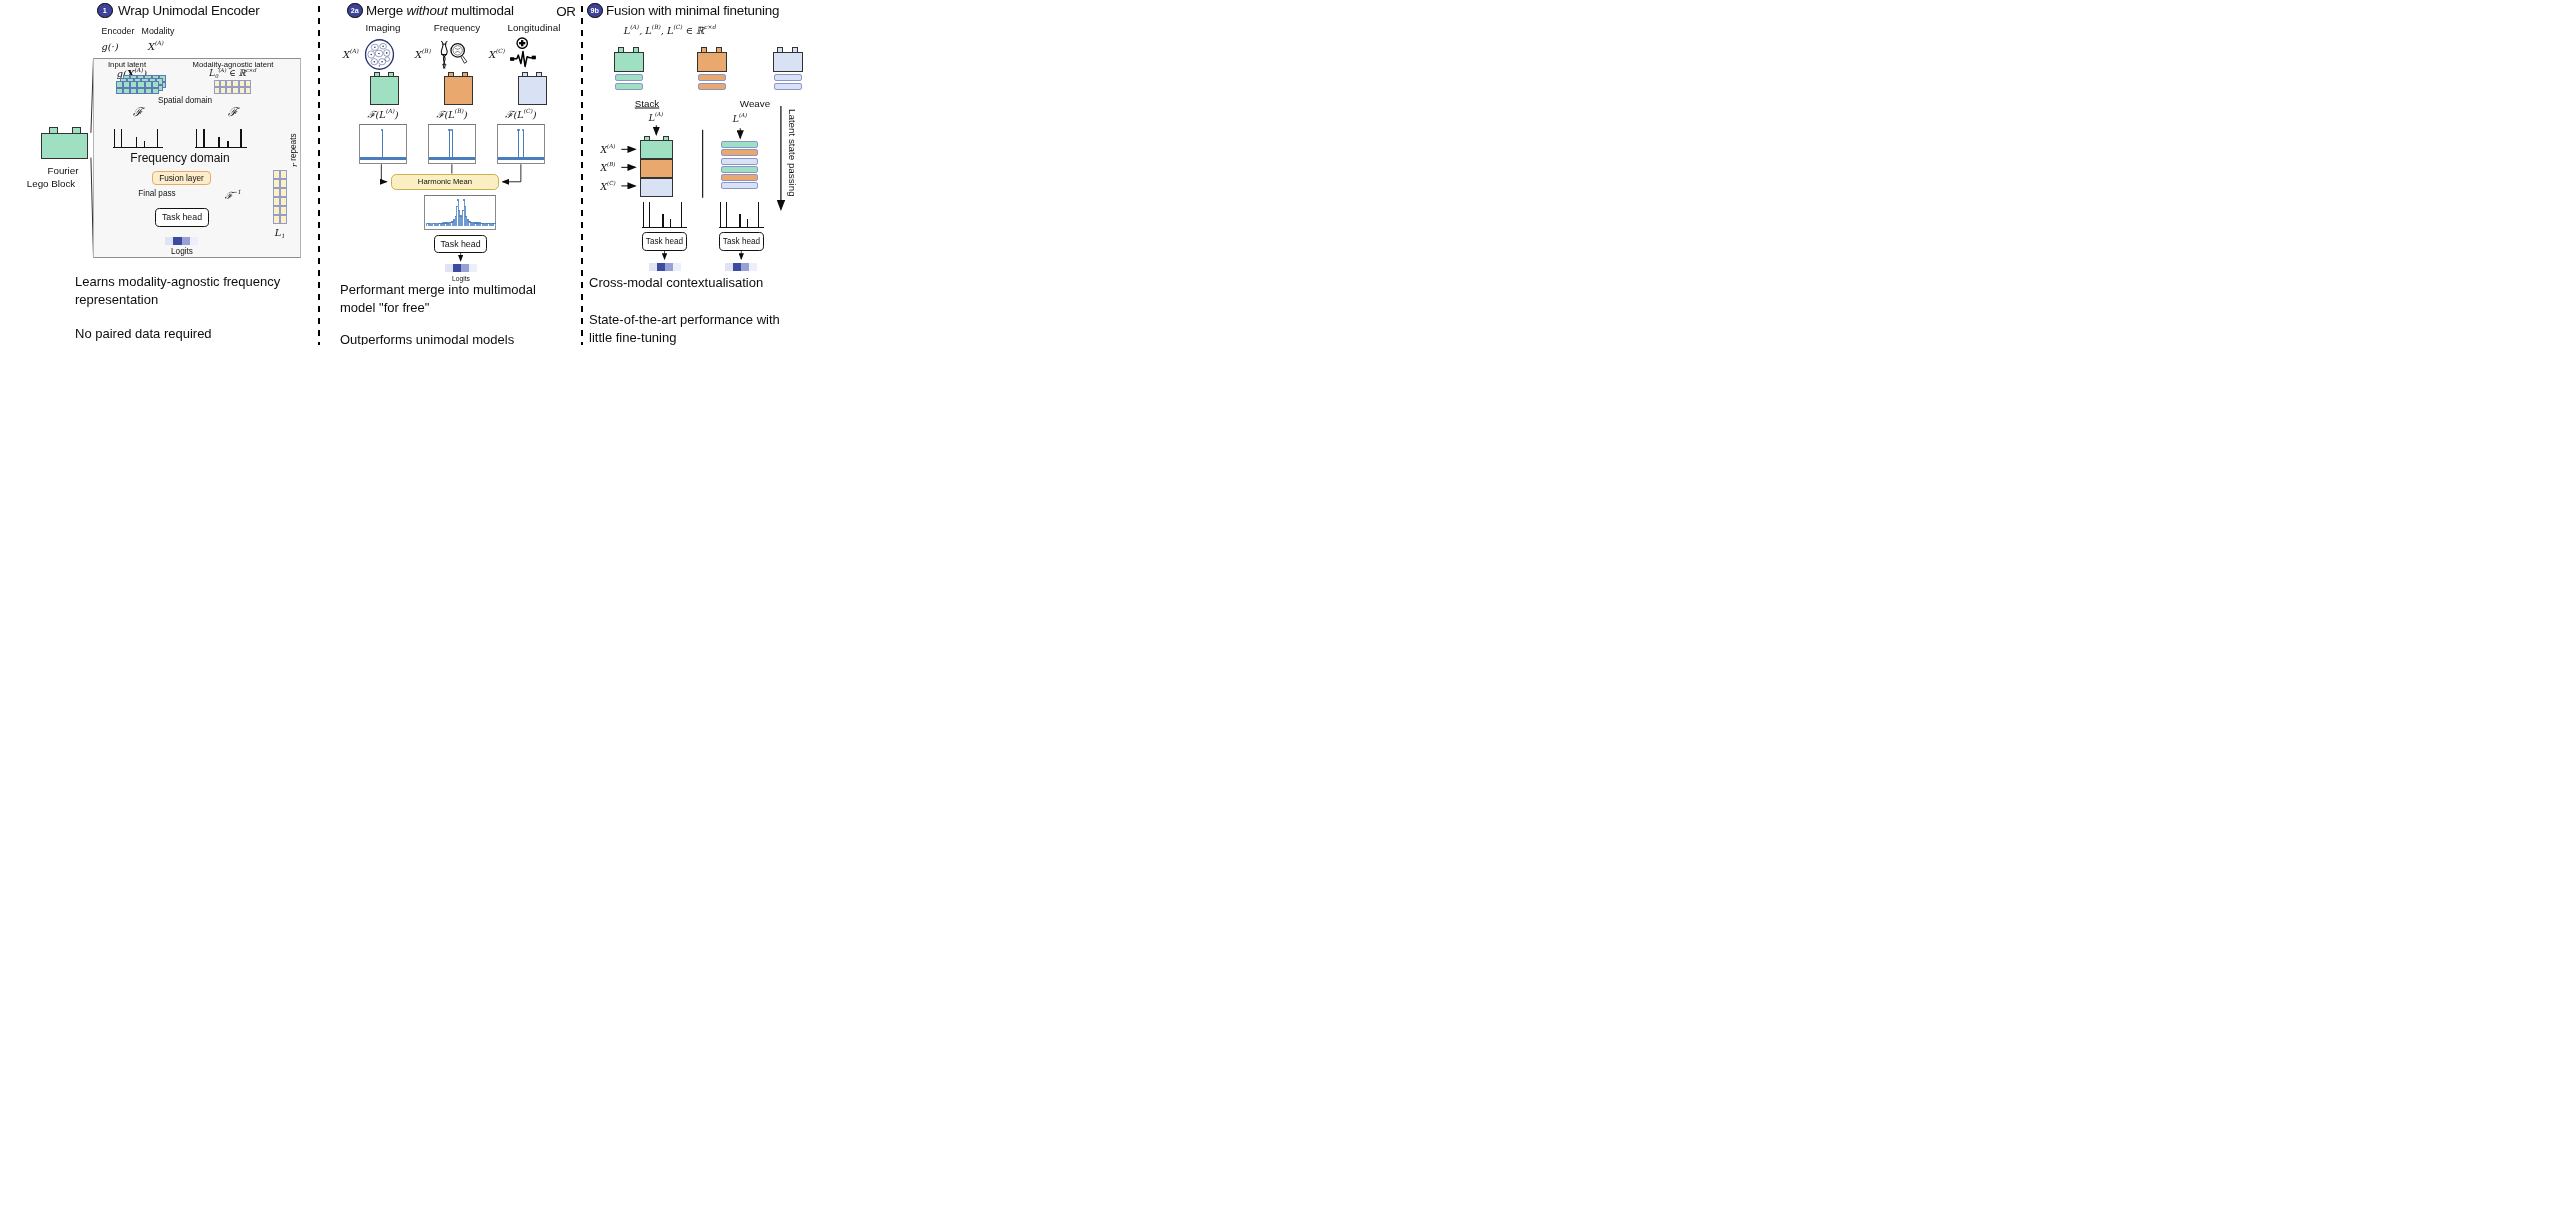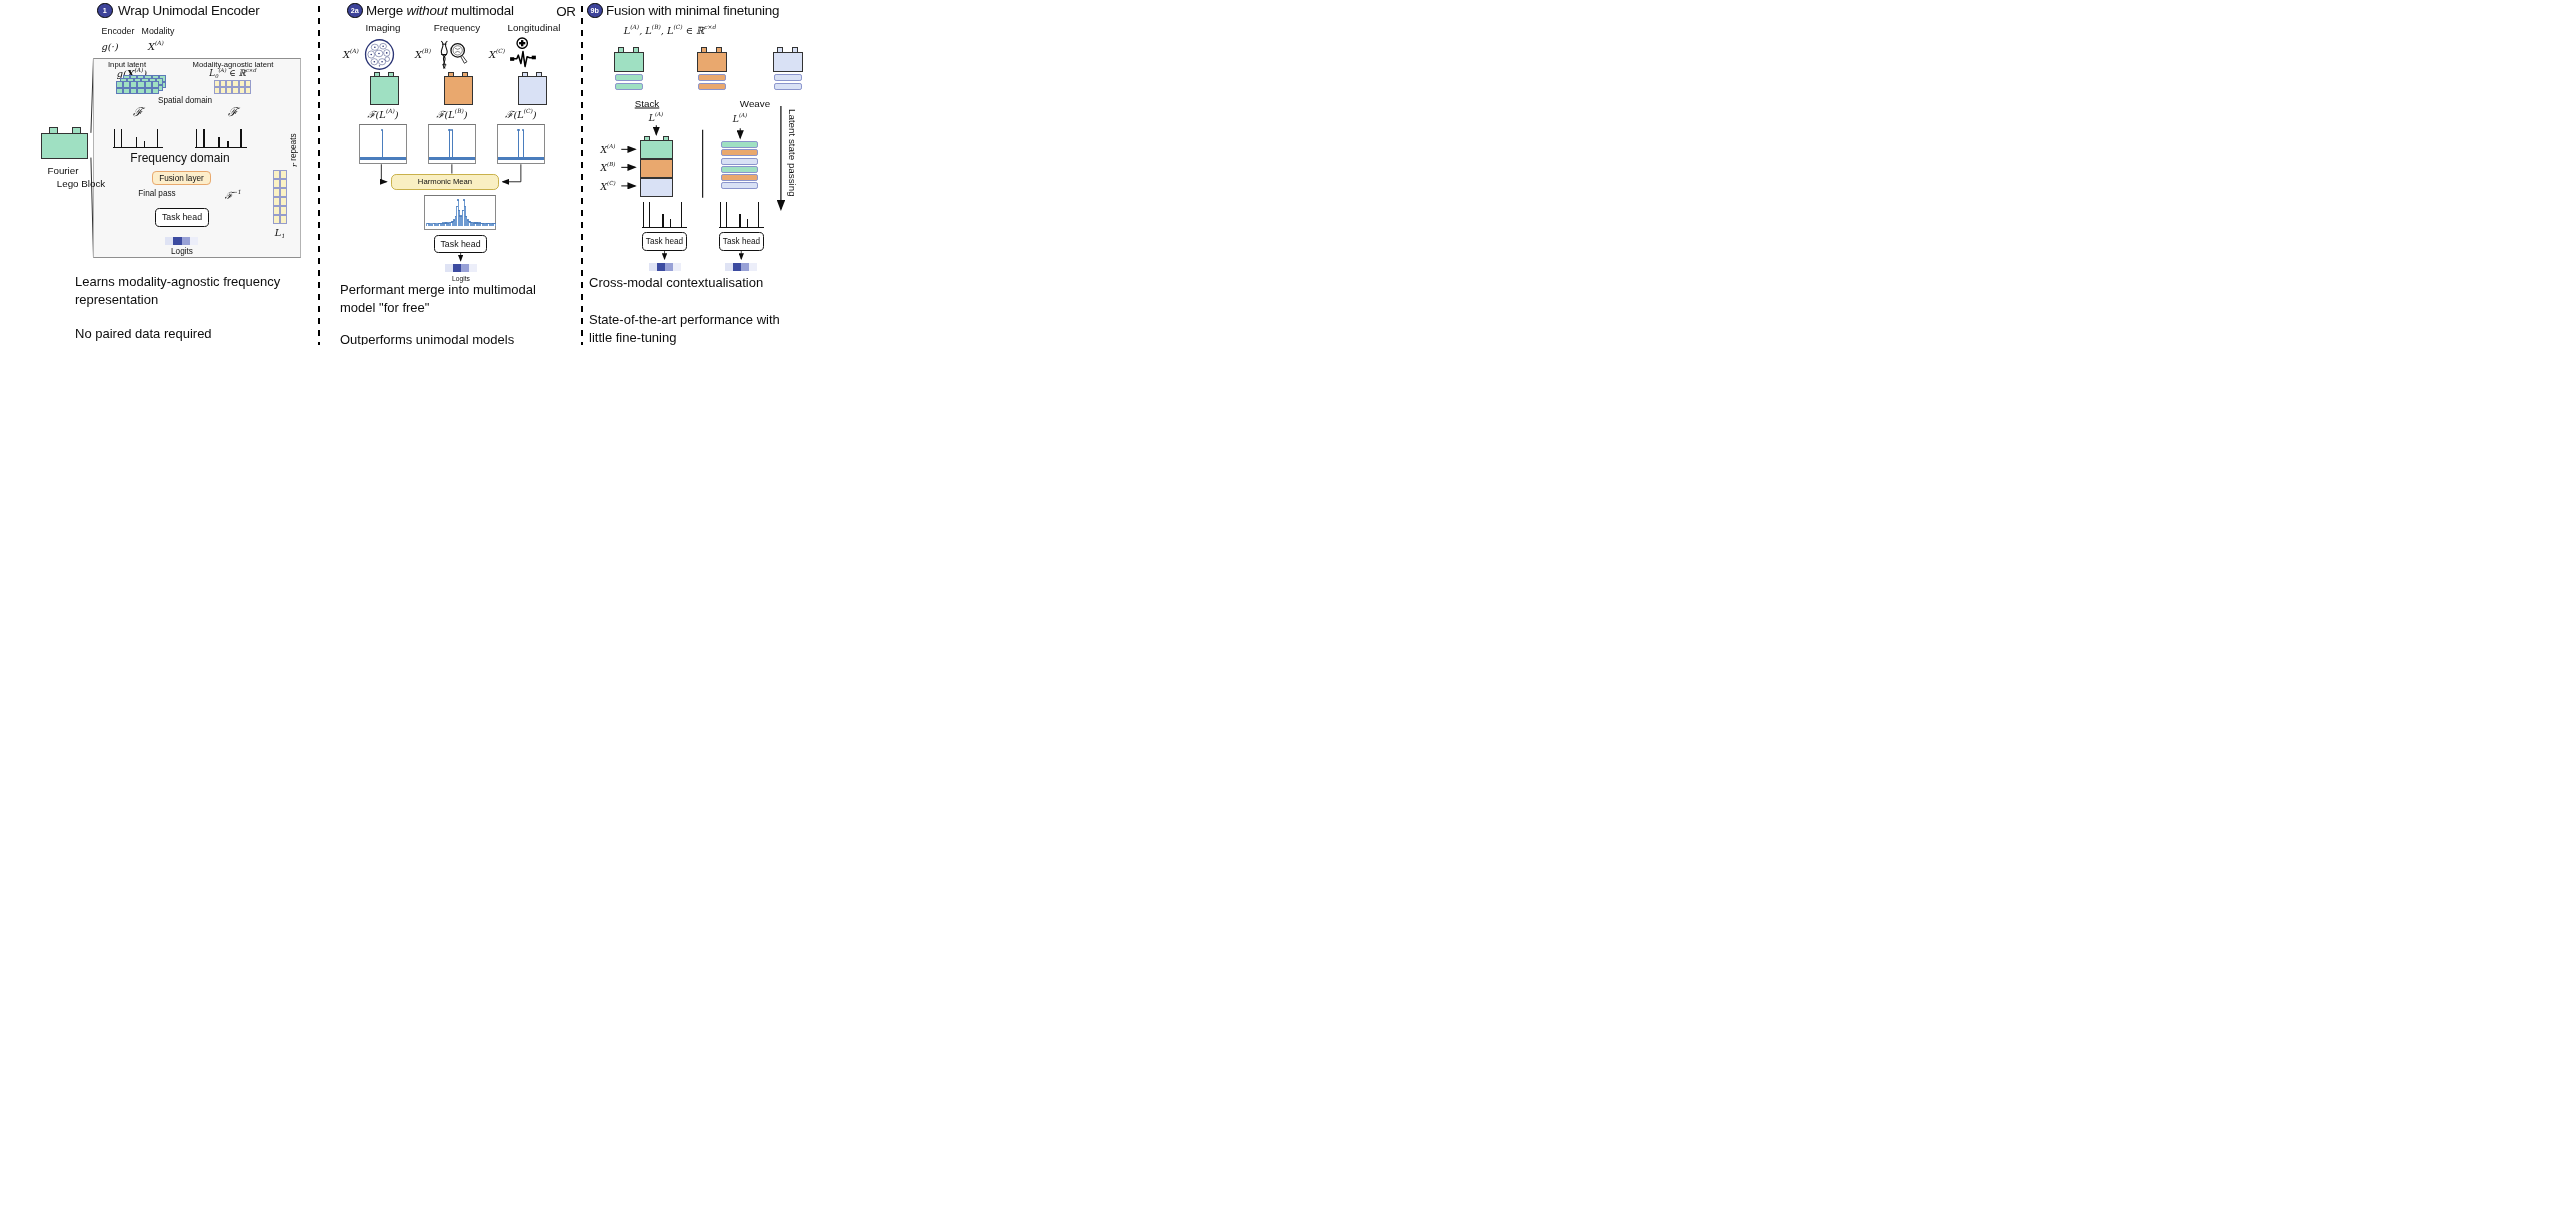--- a/index.html
+++ b/index.html
@@ -211,21 +211,21 @@
       <div class="cell" style="background: rgb(60, 75, 160);"></div>
       <div class="cell" style="background: rgb(152, 161, 214);"></div>
       <div class="cell" style="background: rgb(236, 238, 249);"></div>
     </div>
   <div class="abs ctr" style="left:182px;top:251px;font-size:8.2px;">Logits</div>
 
   <div class="stud green" style="left:49px;top:127px;width:9.3px;height:6.7px;"></div>
   <div class="stud green" style="left:72px;top:127px;width:9.3px;height:6.7px;"></div>
   <div class="brick-body green" style="left:41px;top:133px;width:47px;height:26px;"></div>
   <div class="abs ctr lbl" style="left:63px;top:170px;">Fourier</div>
-  <div class="abs ctr lbl" style="left:81px;top:183px;">Lego Block</div>
+  <div class="abs ctr lbl" style="left:51px;top:183px;">Lego Block</div>
 
   <div class="abs caption" style="left:75px;top:273px;width:232px;">Learns modality-agnostic frequency representation</div>
   <div class="abs caption" style="left:75px;top:325px;width:232px;">No paired data required</div>
 
   <div class="marker" style="left:347px;top:2.6px;">
       <span>2a</span>
     </div>
   <div class="abs title" style="left:366px;top:3.1px;">
     <span>Merge </span><i>without</i><span> multimodal</span>
   </div>

